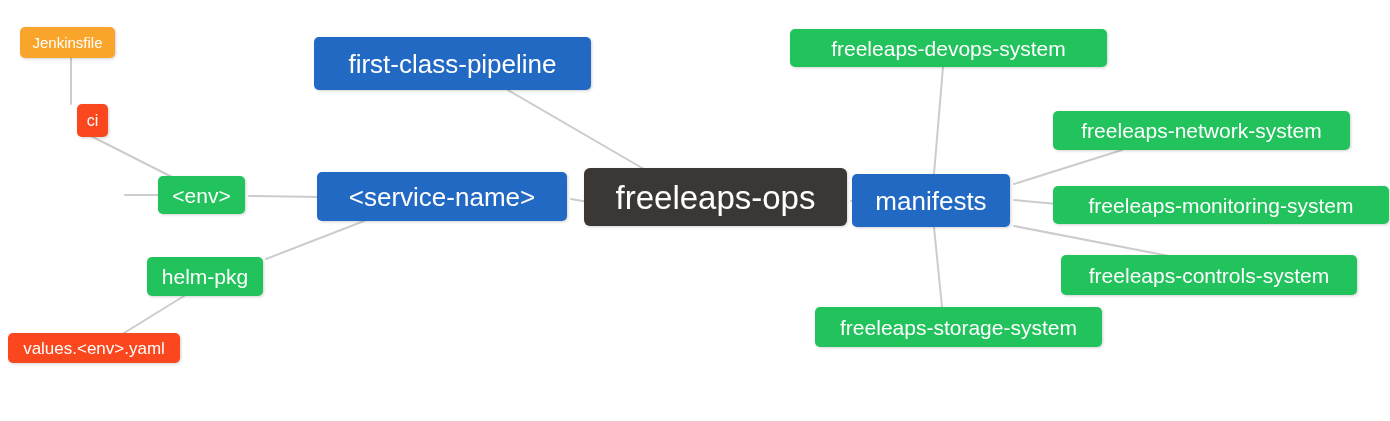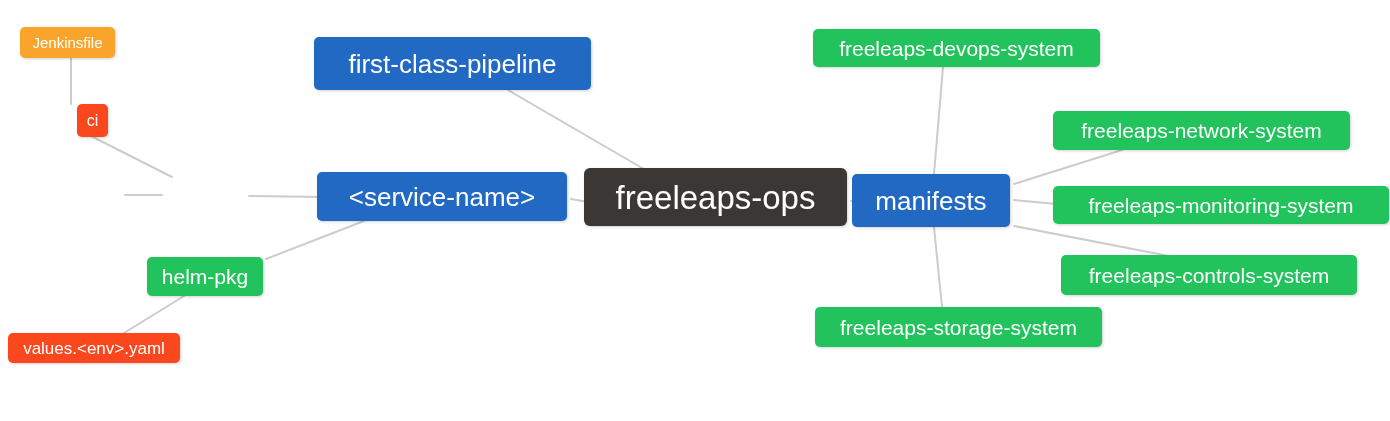--- a/index.html
+++ b/index.html
@@ -62,25 +62,26 @@
       <line x1="847" y1="201" x2="852" y2="201" stroke="#CCCCCC" stroke-width="2" stroke-linecap="round"></line>
       <line x1="930" y1="174" x2="939" y2="67" stroke="#CCCCCC" stroke-width="2" stroke-linecap="round"></line>
       <line x1="1010" y1="184" x2="1118" y2="150" stroke="#CCCCCC" stroke-width="2" stroke-linecap="round"></line>
       <line x1="1010" y1="200" x2="1053" y2="204" stroke="#CCCCCC" stroke-width="2" stroke-linecap="round"></line>
       <line x1="1010" y1="226" x2="1165" y2="256" stroke="#CCCCCC" stroke-width="2" stroke-linecap="round"></line>
       <line x1="930" y1="227" x2="938" y2="307" stroke="#CCCCCC" stroke-width="2" stroke-linecap="round"></line>
     </svg>
   <div class="node-layer" id="node-layer">
       <div class="node" style="left: 20px; top: 27px; width: 95px; height: 31px; font-size: 15px; background: rgb(249, 165, 43); color: rgb(255, 255, 255);">Jenkinsfile</div>
       <div class="node" style="left: 53px; top: 104px; width: 31px; height: 33px; font-size: 16px; background: rgb(250, 71, 29); color: rgb(255, 255, 255); margin-left: 24px;">ci</div>
+      <div class="node" style="left: 158px; top: 176px; width: 87px; height: 38px; font-size: 21px; background: rgb(34, 195, 92); color: rgb(255, 255, 255);">&lt;env&gt;</div>
       <div class="node" style="left: 147px; top: 257px; width: 116px; height: 39px; font-size: 21px; background: rgb(34, 195, 92); color: rgb(255, 255, 255);">helm-pkg</div>
       <div class="node" style="left: 8px; top: 333px; width: 172px; height: 30px; font-size: 17px; background: rgb(250, 71, 29); color: rgb(255, 255, 255);">values.&lt;env&gt;.yaml</div>
       <div class="node" style="left: 314px; top: 37px; width: 277px; height: 53px; font-size: 26px; background: rgb(34, 105, 195); color: rgb(255, 255, 255);">first-class-pipeline</div>
       <div class="node" style="left: 317px; top: 172px; width: 250px; height: 49px; font-size: 26px; background: rgb(34, 105, 195); color: rgb(255, 255, 255);">&lt;service-name&gt;</div>
       <div class="node root" style="left: 584px; top: 168px; width: 263px; height: 58px; font-size: 33px; background: rgb(59, 55, 53); color: rgb(255, 255, 255);">freeleaps-ops</div>
       <div class="node" style="left: 852px; top: 174px; width: 158px; height: 53px; font-size: 26px; background: rgb(34, 105, 195); color: rgb(255, 255, 255);">manifests</div>
-      <div class="node" style="left: 813px; top: 29px; width: 287px; height: 38px; font-size: 21px; background: rgb(34, 195, 92); color: rgb(255, 255, 255);">freeleaps-devops-system</div>
+      <div class="node" style="left: 790px; top: 29px; width: 317px; height: 38px; font-size: 21px; background: rgb(34, 195, 92); color: rgb(255, 255, 255);">freeleaps-devops-system</div>
       <div class="node" style="left: 1053px; top: 111px; width: 297px; height: 39px; font-size: 21px; background: rgb(34, 195, 92); color: rgb(255, 255, 255);">freeleaps-network-system</div>
       <div class="node" style="left: 1053px; top: 186px; width: 336px; height: 38px; font-size: 21px; background: rgb(34, 195, 92); color: rgb(255, 255, 255);">freeleaps-monitoring-system</div>
       <div class="node" style="left: 1061px; top: 255px; width: 296px; height: 40px; font-size: 21px; background: rgb(34, 195, 92); color: rgb(255, 255, 255);">freeleaps-controls-system</div>
       <div class="node" style="left: 815px; top: 307px; width: 287px; height: 40px; font-size: 21px; background: rgb(34, 195, 92); color: rgb(255, 255, 255);">freeleaps-storage-system</div>
     </div>
 </div>
 
 </body></html>

